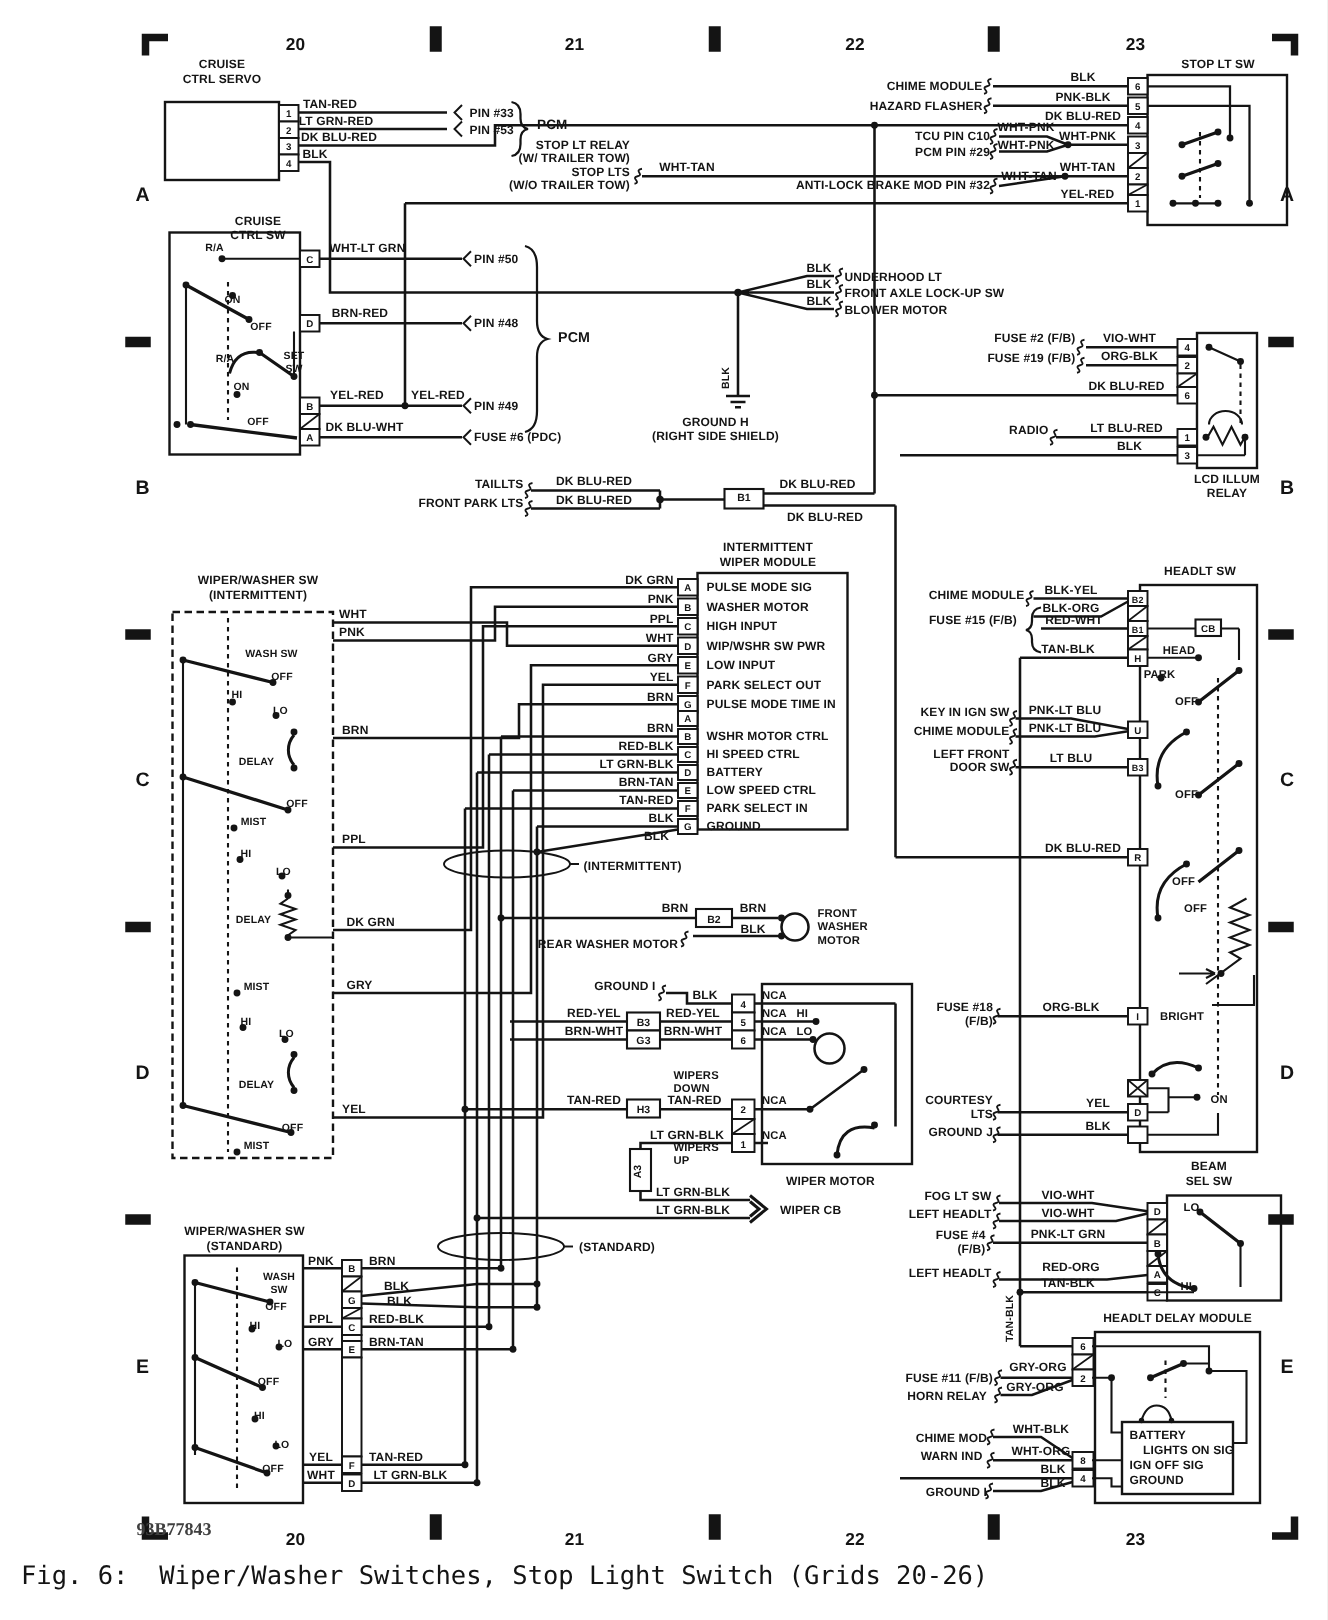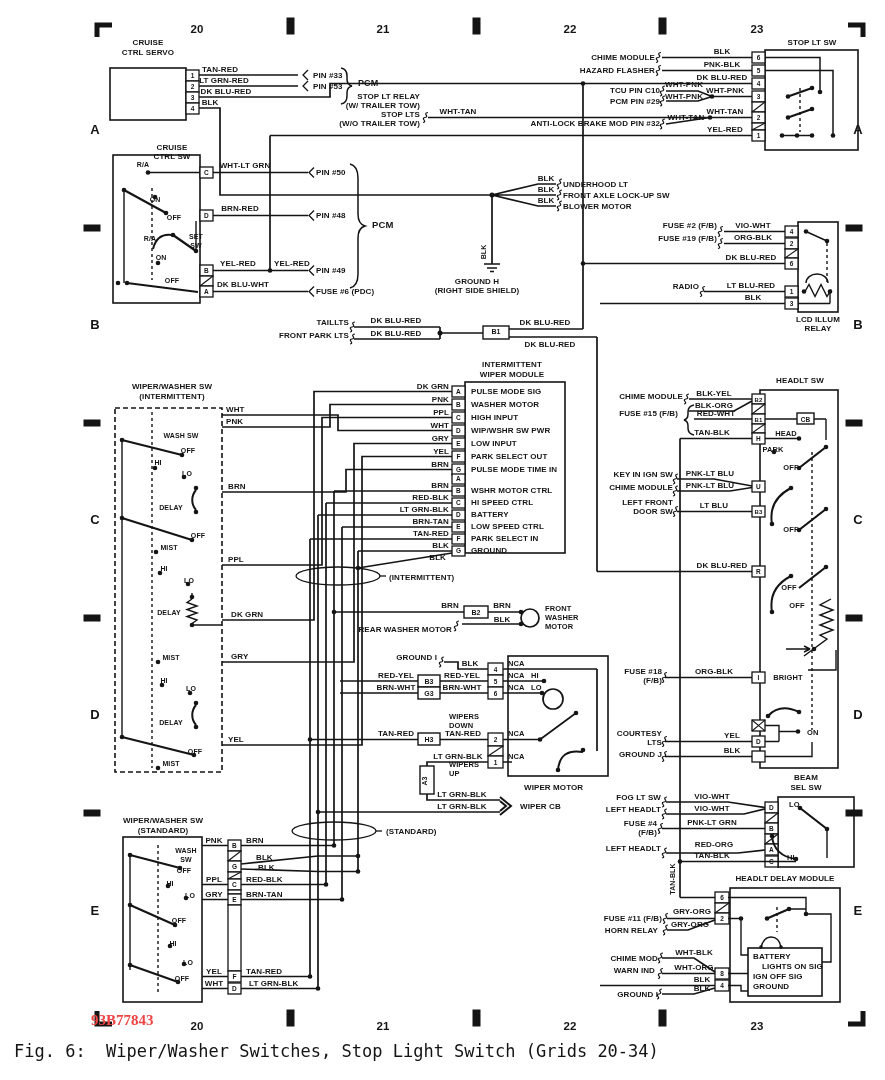--- a/index.html
+++ b/index.html
@@ -4,21 +4,21 @@
 <style>
   html,body{margin:0;padding:0;background:#e8e8e4;}
   .page{position:relative;width:885px;height:1080px;background:#ffffff;overflow:hidden;
         font-family:"Liberation Sans",sans-serif;}
   svg{position:absolute;left:0;top:0;}
   svg text{font-family:"Liberation Sans",sans-serif;font-weight:bold;fill:#141414;
            letter-spacing:.1px;}
   .caption{position:absolute;left:14px;top:1041px;font-family:"DejaVu Sans Mono",monospace;
            font-size:17px;color:#141414;white-space:pre;}
   .figcode{position:absolute;left:91px;top:1012px;font-family:"Liberation Serif",serif;
-           font-weight:bold;font-size:15px;color:#ef4444;}
+           font-weight:bold;font-size:12px;color:#404040;}
 </style>
 </head>
 <body>
 
 <div class="page">
 
 <svg width="885" height="1080" viewBox="0 0 885 1080">
   <defs>
     <path id="sq" d="M3,-5 C-3,-4 5,-1 0,0 C-5,1 3,4 -2,5" fill="none" stroke="#141414" stroke-width="1.2"></path>
     <path id="ar" d="M5,-5 L0,0 L5,5" fill="none" stroke="#141414" stroke-width="1.3"></path>
@@ -723,15 +723,15 @@
         <text x="95" y="915" text-anchor="middle" font-size="13">E</text>
         <text x="858" y="134" text-anchor="middle" font-size="13">A</text>
         <text x="858" y="329" text-anchor="middle" font-size="13">B</text>
         <text x="858" y="524" text-anchor="middle" font-size="13">C</text>
         <text x="858" y="719" text-anchor="middle" font-size="13">D</text>
         <text x="858" y="915" text-anchor="middle" font-size="13">E</text>
       </g>
 </svg>
 
 <div class="figcode">93B77843</div>
-<div class="caption">Fig. 6:  Wiper/Washer Switches, Stop Light Switch (Grids 20-34)</div>
+<div class="caption">Fig. 6:  Wiper/Washer Switches, Stop Light Switch (Grids 20-26)</div>
 
 </div>
 
 </body></html>

